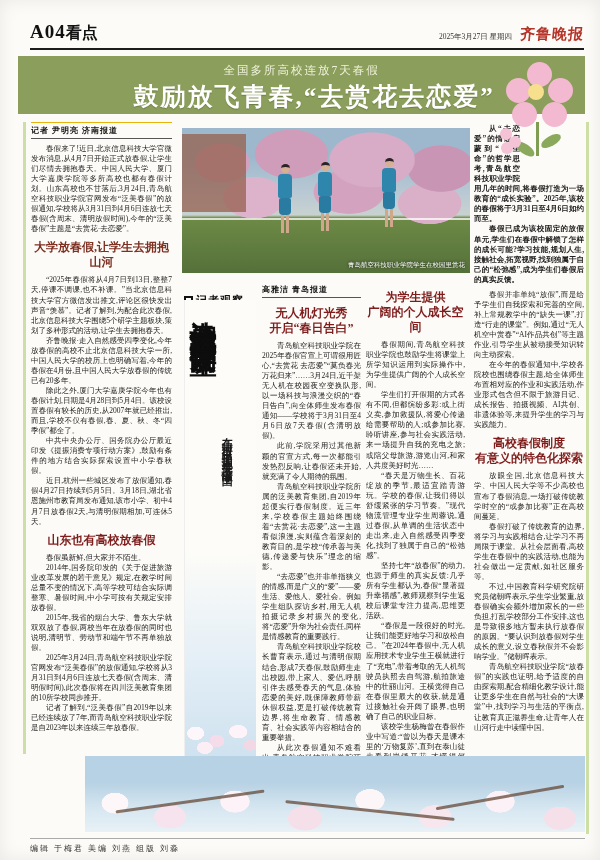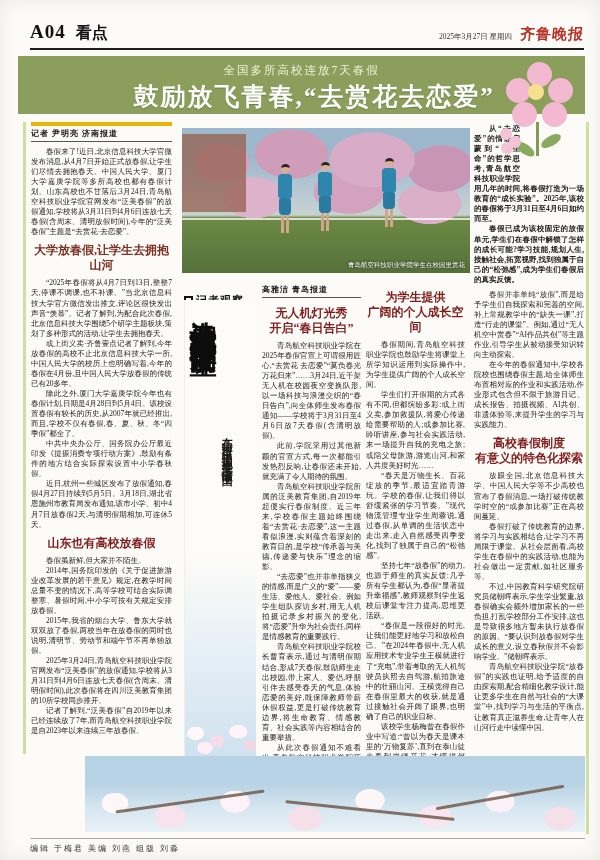--- a/index.html
+++ b/index.html
@@ -4,21 +4,21 @@
 <style>
   * { margin:0; padding:0; box-sizing:border-box; }
   html,body { background:#e9e8e3; font-family:"Liberation Serif","DejaVu Serif",serif; }
   .page { position:relative; width:600px; height:860px; margin:0 auto; background:#fcfbf7;
           overflow:hidden; box-shadow:inset 0 0 18px rgba(0,0,0,.08); }
 
   
   .hdr { position:absolute; left:30px; right:16px; top:26px; height:24px;
          display:flex; align-items:flex-end; justify-content:space-between;
          border-bottom:2px solid #1c1c1c; padding-bottom:4px; }
-  .hdr-left { display:flex; align-items:baseline; gap:10px; }
+  .hdr-left { display:flex; align-items:baseline; }
   .page-no { font-size:19px; font-weight:bold; color:#111; letter-spacing:1px; }
   .section-name { font-size:16px; font-weight:bold; color:#111; }
   .hdr-right { display:flex; align-items:baseline; gap:8px; }
   .date-line { font-size:7.5px; color:#333; }
   .masthead { font-size:15px; font-weight:bold; color:#b5342a; transform:skewX(-6deg); letter-spacing:1px; }
 
   
   .banner { position:absolute; left:18px; right:15px; top:56px; height:58px;
             background:#8c9e5b; text-align:center; color:#fff; overflow:visible; }
   .kicker { margin-top:7px; font-size:11.5px; color:#eef2da; letter-spacing:2px; }
@@ -40,21 +40,21 @@
 
   
   .rule-left { position:absolute; left:23px; top:122px; width:3px; height:632px; background:#cddfa4; }
   .rule-right { position:absolute; right:11px; top:122px; width:3px; height:712px; background:#cddfa4; }
 
   
   .body-txt p { font-size:7.5px; line-height:1.34; color:#222; text-align:justify; text-indent:2em; }
   .col-head { font-size:12px; font-weight:bold; text-align:center; line-height:1.25;
               margin:6px 0 5px; color:#7f1d1d; }
   .col-head.red { color:#7e3023; }
-  .byline-box { border-top:4px solid #eab308; border-bottom:1px solid #555; padding:2px 0;
+  .byline-box { border-top:1px solid #eab308; border-bottom:1px solid #555; padding:2px 0;
                 font-size:8px; font-weight:bold; color:#111; letter-spacing:1px; }
 
   
   .col1 { position:absolute; left:31px; top:122px; width:141px; height:632px; overflow:hidden; }
   .col1 .body-txt { margin-top:4px; }
 
   
   .photo { position:absolute; left:182px; top:128px; width:288px; height:145px; overflow:hidden;
            background:
              radial-gradient(45px 32px at 14% 24%, #d2a3c0 0 60%, transparent 62%),
@@ -168,21 +168,21 @@
 
   <div class="rule-left"></div>
   <div class="rule-right"></div>
 
   <div class="col1 body-txt">
     <div class="byline-box">记者 尹明亮 济南报道</div>
     <div class="body-txt" style="margin-top:5px">
       <p>春假来了!近日,北京信息科技大学官微发布消息,从4月7日开始正式放春假,让学生们尽情去拥抱春天。中国人民大学、厦门大学嘉庚学院等多所高校也都有春假计划。山东高校也不甘落后,3月24日,青岛航空科技职业学院官网发布“泛美春假”的放假通知,学校将从3月31日到4月6日连放七天春假(含周末、清明放假时间),今年的“泛美春假”主题是“去赏花·去恋爱”。</p>
       <div class="col-head red">大学放春假,让学生去拥抱山河</div>
       <p>“2025年春假将从4月7日到13日,整整7天,停课不调课,也不补课。”当北京信息科技大学官方微信发出推文,评论区很快发出声音“羡慕”。记者了解到,为配合此次春假,北京信息科技大学围绕5个研学主题板块,策划了多种形式的活动,让学生去拥抱春天。</p>
-      <p>或上街义卖·齐鲁壹点记者了解到,今年放春假的高校不止北京信息科技大学一所,中国人民大学的校历上也明确写着,今年的春假在4月份,且中国人民大学放春假的传统已有20多年。</p>
+      <p>齐鲁晚报·走入自然感受四季变化,今年放春假的高校不止北京信息科技大学一所,中国人民大学的校历上也明确写着,今年的春假在4月份,且中国人民大学放春假的传统已有20多年。</p>
       <p>除此之外,厦门大学嘉庚学院今年也有春假计划,日期是4月28日到5月4日。该校设置春假有较长的历史,从2007年就已经推出,而且,学校不仅有春假,春、夏、秋、冬“四季假”都全了。</p>
       <p>中共中央办公厅、国务院办公厅最近印发《提振消费专项行动方案》,鼓励有条件的地方结合实际探索设置中小学春秋假。</p>
       <p>近日,杭州一些城区发布了放假通知,春假4月27日持续到5月5日。3月18日,湖北省恩施州市教育局发布通知,该市小学、初中4月7日放春假2天,与清明假期相加,可连休5天。</p>
       <div class="col-head">山东也有高校放春假</div>
       <p>春假虽新鲜,但大家并不陌生。</p>
       <p>2014年,国务院印发的《关于促进旅游业改革发展的若干意见》规定,在教学时间总量不变的情况下,高等学校可结合实际调整寒、暑假时间,中小学可按有关规定安排放春假。</p>
       <p>2015年,我省的烟台大学、鲁东大学就双双放了春假,两校当年在放春假的同时也说明,清明节、劳动节和端午节不再单独放假。</p>
       <p>2025年3月24日,青岛航空科技职业学院官网发布“泛美春假”的放假通知,学校将从3月31日到4月6日连放七天春假(含周末、清明假时间),此次春假将在四川泛美教育集团的10所学校同步推开。</p>
       <p>记者了解到,“泛美春假”自2019年以来已经连续放了7年,而青岛航空科技职业学院是自2023年以来连续三年放春假。</p>
 

